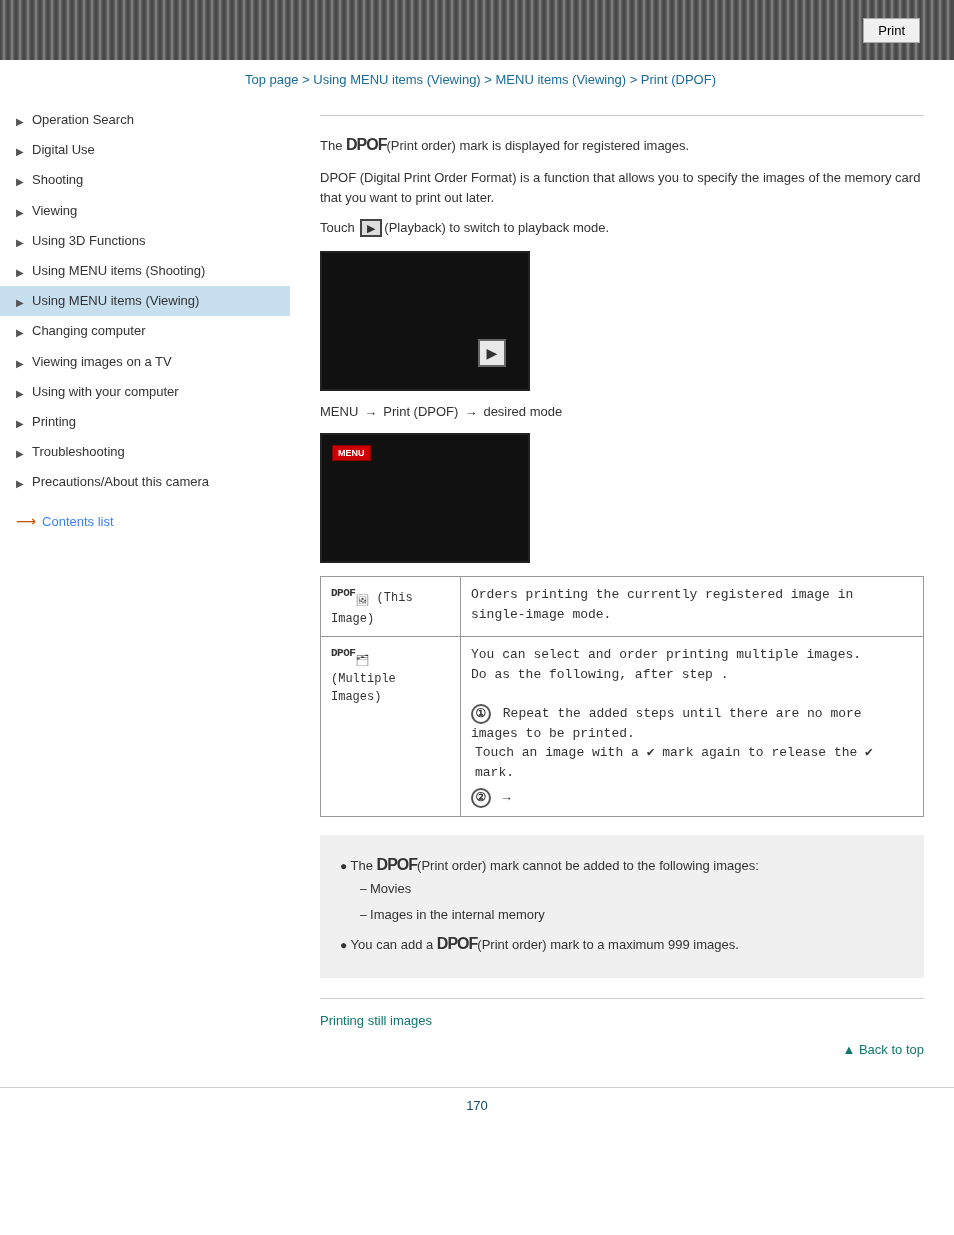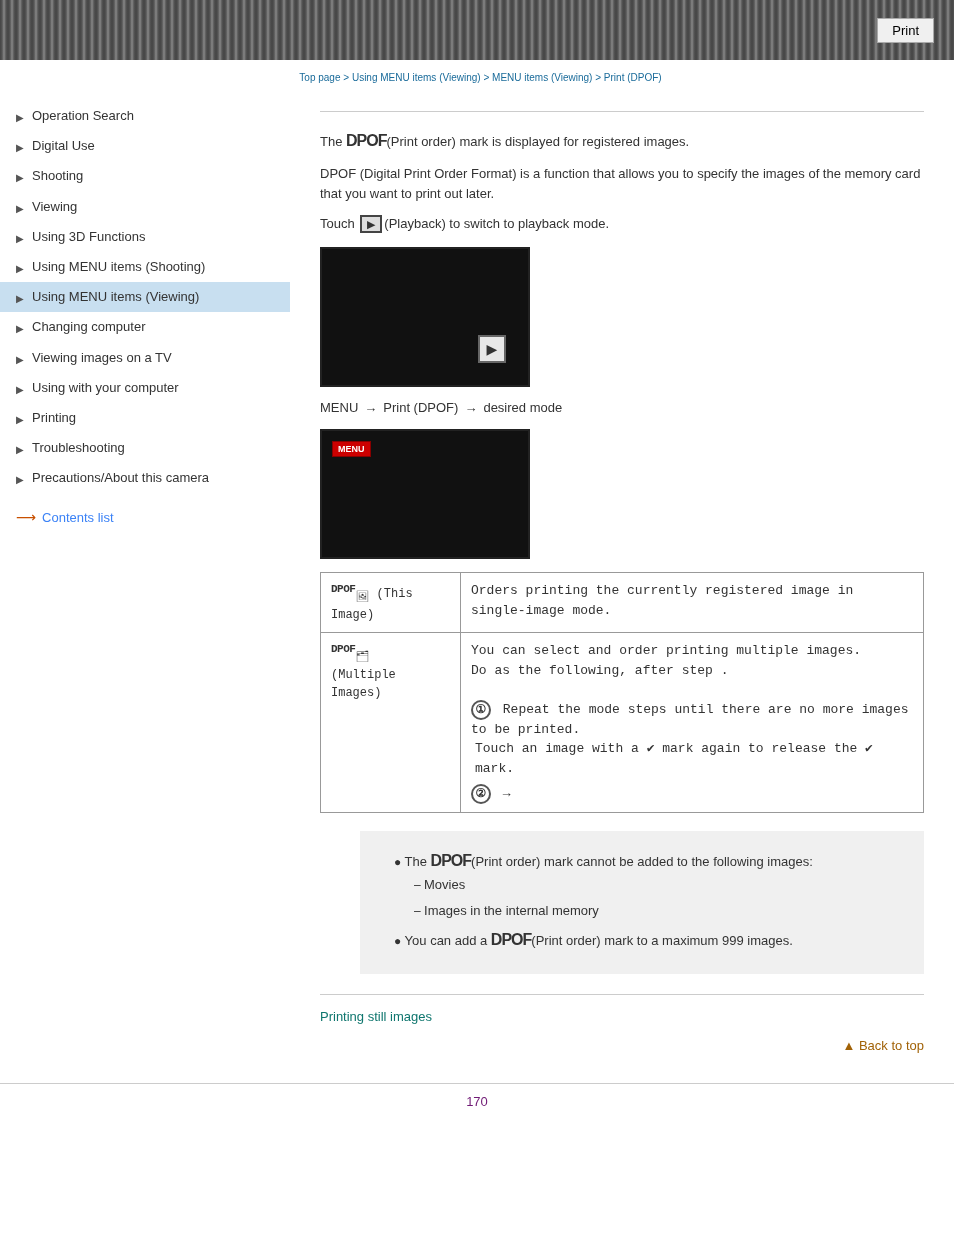--- a/index.html
+++ b/index.html
@@ -7,35 +7,35 @@
 
     
     .header-bar {
       width: 100%;
       height: 60px;
       background: repeating-linear-gradient(90deg, #444 0px, #555 2px, #888 4px, #555 6px, #444 8px);
       position: relative;
       display: flex;
       align-items: center;
       justify-content: flex-end;
-      padding-right: 20px;
+      padding-right: 34px;
     }
     .print-button {
       background: #f0f0f0;
       border: 1px solid #aaa;
       padding: 4px 14px;
       font-size: 13px;
       cursor: pointer;
     }
 
     
     .breadcrumb {
       text-align: center;
       padding: 12px 20px 8px;
-      font-size: 10px;
+      font-size: 13px;
       color: #1a6b9a;
       margin-left: 7px;
     }
     .breadcrumb a { color: #1a6b9a; text-decoration: none; }
 
     
     .layout {
       display: flex;
       width: 100%;
     }
@@ -199,25 +199,24 @@
       border: 2px solid #555;
       font-size: 12px;
       font-weight: bold;
       margin-right: 4px;
     }
 
     
     .notes-box {
       background: #f0f0f0;
       border: none;
-      padding: 16px 34px;
+      padding: 16px 20px;
       margin-bottom: 20px;
       font-size: 13px;
       line-height: 1.7;
-      margin-left: 40px;
     }
     .notes-box ul { list-style: none; padding: 0; }
     .notes-box ul li { margin-bottom: 4px; }
     .notes-box ul li::before { content: "● "; font-size: 12px; }
     .notes-box .sub-list { list-style: none; padding-left: 20px; }
     .notes-box .sub-list li::before { content: "– "; }
 
     
     .bottom-divider {
       border: none;
@@ -230,29 +229,29 @@
       text-decoration: none;
       display: block;
       margin-bottom: 14px;
     }
     .back-to-top {
       text-align: right;
       font-size: 13px;
       color: #1a6b9a;
       margin-bottom: 10px;
     }
-    .back-to-top a { color: #a16207; text-decoration: none; margin-top: 44px; }
+    .back-to-top a { color: #0f766e; text-decoration: none; margin-top: 44px; }
 
     
     .page-footer {
       border-top: 1px solid #ccc;
       text-align: center;
       padding: 10px;
       font-size: 13px;
-      color: #701a75;
+      color: #0c4a6e;
     }
 
     
     .arrow-right {
       display: inline-block;
       font-size: 13px;
     }
   </style>
 </head>
 <body>
@@ -375,21 +374,21 @@
             <span class="dpof-small">DPOF</span><sub style="font-size:11px;">🗂</sub>
           </div>
           <div>(Multiple Images)</div>
         </td>
         <td>
           <div>You can select and order printing multiple images.</div>
           <div>Do as the following, after step   .</div>
           <br>
           <div>
             <span class="step-circle">①</span>
-            <span>Repeat the mode steps until there are no more images to be printed.</span>
+            <span>Repeat the added steps until there are no more images to be printed.</span>
           </div>
           <div style="padding-left:4px;">
             <span>Touch an image with a ✔ mark again to release the ✔ mark.</span>
           </div>
           <div style="margin-top:6px;">
             <span class="step-circle">②</span>
             <span>→</span>
           </div>
         </td>
       </tr>

